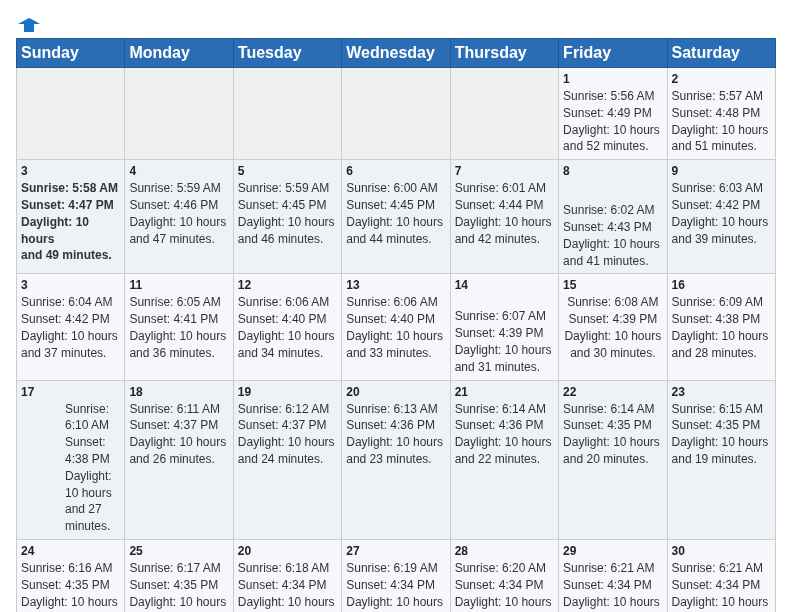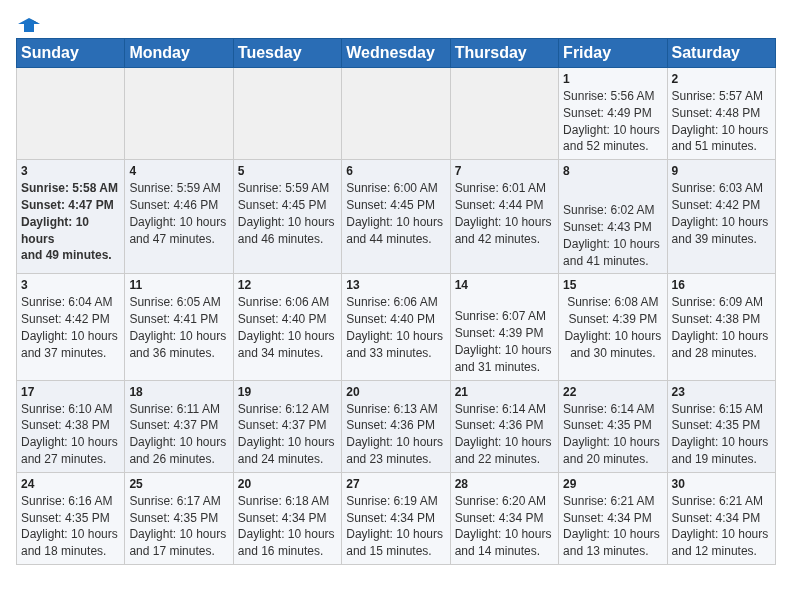--- a/index.html
+++ b/index.html
@@ -232,21 +232,21 @@
           <span class="day-number">16</span>
           <div class="day-info" style="white-space: pre-line;">Sunrise: 6:09 AM
 Sunset: 4:38 PM
 Daylight: 10 hours
 and 28 minutes.</div>
         </td>
       </tr>
       <tr>
         <td>
           <span class="day-number">17</span>
-          <div class="day-info" style="white-space: pre-line;">Sunrise: 6:10 AM
+          <div class="day-info" style="white-space: pre-line; margin-left: 44px;">Sunrise: 6:10 AM
 Sunset: 4:38 PM
 Daylight: 10 hours
 and 27 minutes.</div>
         </td>
         <td>
           <span class="day-number">18</span>
           <div class="day-info" style="white-space: pre-line;">Sunrise: 6:11 AM
 Sunset: 4:37 PM
 Daylight: 10 hours
 and 26 minutes.</div>

